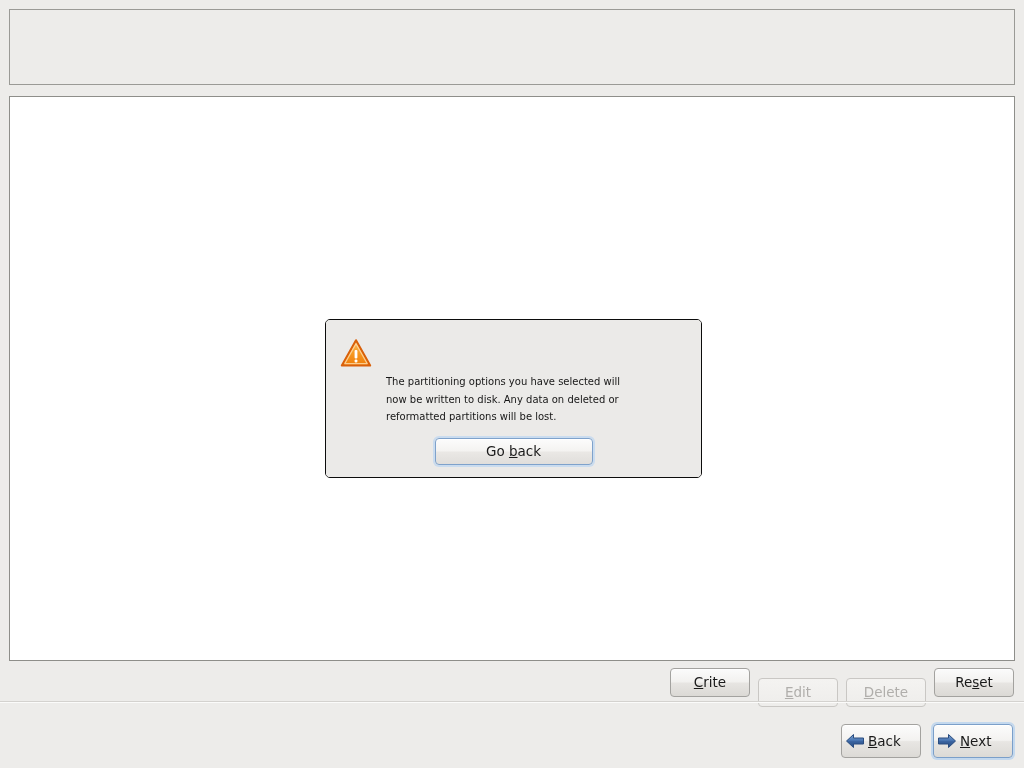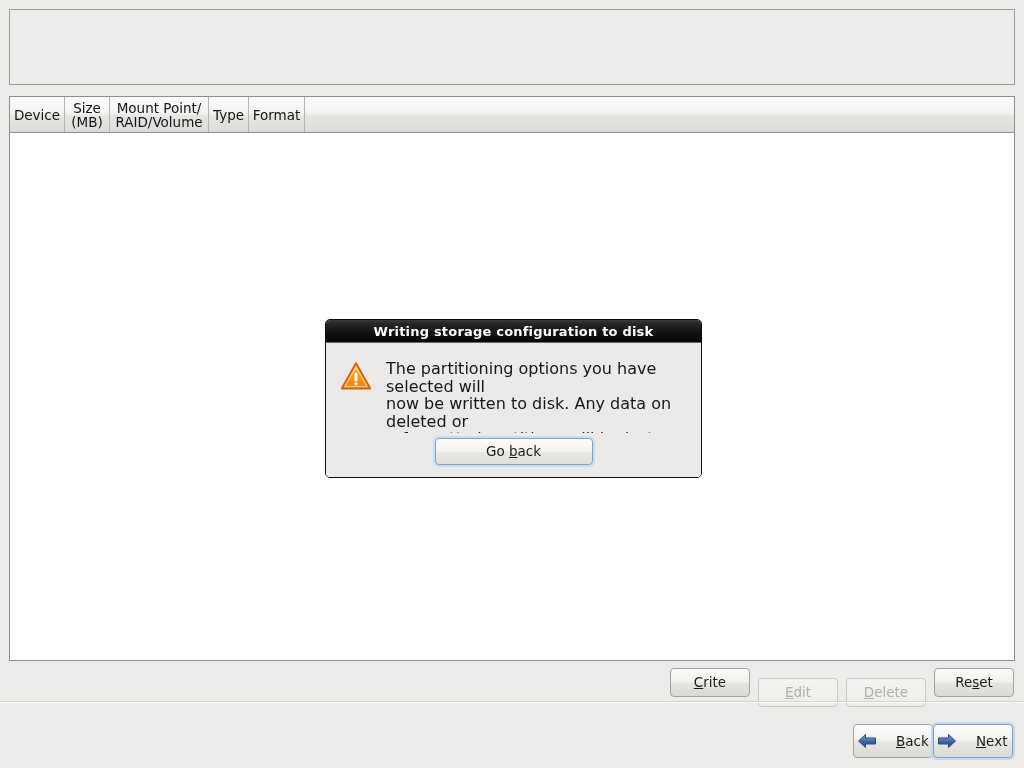--- a/index.html
+++ b/index.html
@@ -132,27 +132,27 @@
     justify-content: flex-end;
     align-items: center;
     padding-right: 11px;
     box-sizing: border-box;
   }
   .navbtn {
     box-sizing: border-box;
     height: 34px;
     min-width: 80px;
     padding: 0 3px;
-    margin-left: 0;
+    margin-left: 12px;
     border: 1px solid #a3a29f;
     border-radius: 4px;
     background: linear-gradient(to bottom, #fcfcfc 0%, #f3f2f0 48%, #e8e6e3 52%, #dcdad6 100%);
     display: flex;
     align-items: center;
-    gap: 19px;
+    gap: 3px;
     font-size: 13.5px;
     color: #1a1a1a;
     box-shadow: 0 1px 0 rgba(255,255,255,0.8) inset;
   }
   .navbtn.focused {
     border-color: #7b9fc9;
     box-shadow: 0 0 0 2px #c3d8ee, 0 1px 0 rgba(255,255,255,0.8) inset;
   }
   .navbtn svg { display: block; }
 
@@ -200,25 +200,26 @@
     background: #ebeae8;
   }
   #warning-icon {
     flex: 0 0 auto;
     width: 32px;
     height: 32px;
     margin-right: 14px;
     margin-top: 1px;
   }
   #dialog-message {
-    font-size: 16px;
+    font-size: 10px;
     line-height: 17.5px;
     color: #161616;
     white-space: pre-line;
     padding-top: 1px;
+    margin-top: 36px;
   }
   #dialog-buttons {
     position: absolute;
     left: 0;
     right: 0;
     bottom: 0;
     height: 44px;
     display: flex;
     align-items: center;
     justify-content: center;
@@ -251,30 +252,20 @@
   #btn-write-changes { min-width: 155px; }
 </style>
 </head>
 <body>
 
 <div id="drive-panel">
   <span></span>
 </div>
 
 <div id="partition-table">
-  <div id="table-header">
-    <div class="th" style="width:55px">Device</div>
-    <div class="th" style="width:45px">Size
-(MB)</div>
-    <div class="th" style="width:99px">Mount Point/
-RAID/Volume</div>
-    <div class="th" style="width:40px">Type</div>
-    <div class="th" style="width:56px">Format</div>
-    <div class="th filler"></div>
-  </div>
   <div id="table-body"></div>
 </div>
 
 <div id="action-bar">
   <div class="gbtn">
     <span><span class="ul">C</span><span>rite</span></span>
   </div>
   <div class="gbtn disabled">
     <span><span class="ul">E</span><span>dit</span></span>
   </div>
@@ -318,23 +309,20 @@
         </defs>
         <path d="M11.5 1.5 L18.5 8 L11.5 14.5 L11.5 11 L1.5 11 L1.5 5 L11.5 5 Z" fill="url(#gr)" stroke="#2a4d80" stroke-width="1" stroke-linejoin="round"></path>
       </svg>
     </span>
     <span><span class="ul">N</span><span>ext</span></span>
   </div>
 </div>
 
 <div id="dialog-shadow">
   <div id="dialog">
-    <div id="dialog-titlebar">
-      <span id="dialog-title">Writing storage configuration to disk</span>
-    </div>
     <div id="dialog-body">
       <span id="warning-icon">
         <svg width="32" height="32" viewBox="0 0 32 32">
           <defs>
             <linearGradient id="wg" x1="0" y1="0" x2="0" y2="1">
               <stop offset="0%" stop-color="#fcc06a"></stop>
               <stop offset="50%" stop-color="#f79a22"></stop>
               <stop offset="100%" stop-color="#ef7d0a"></stop>
             </linearGradient>
           </defs>

